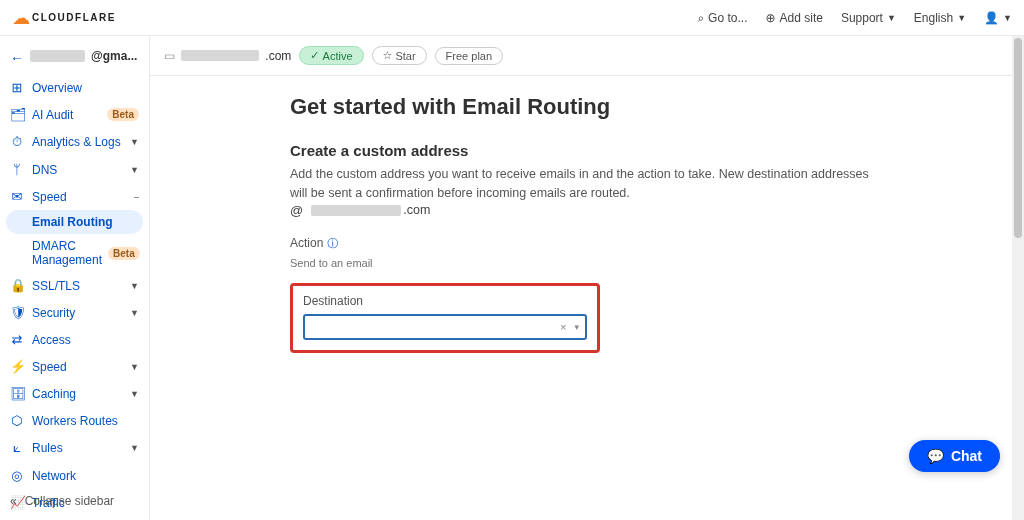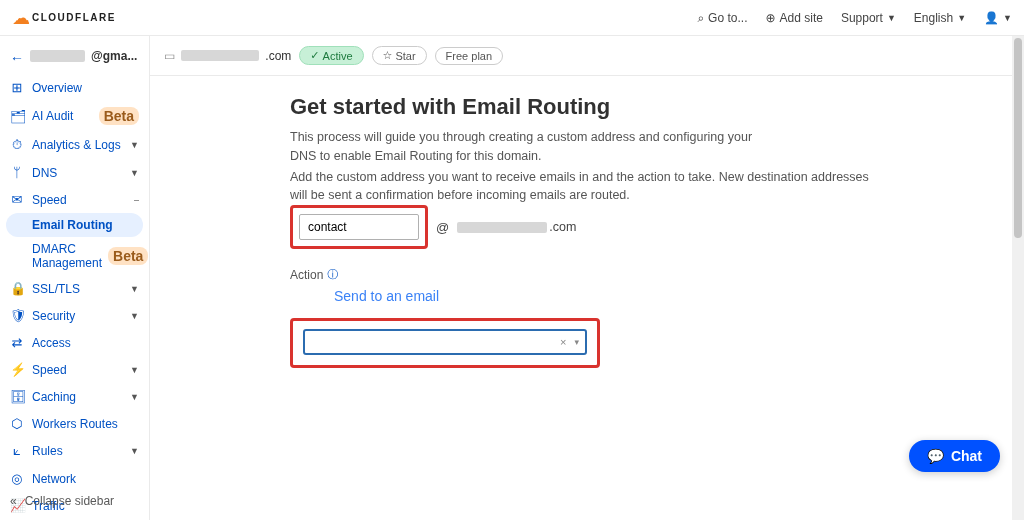--- a/index.html
+++ b/index.html
@@ -91,21 +91,21 @@
   .sb-sub.active {
     background: #e6f0ff;
     border-radius: 14px;
     margin: 0 6px;
     padding-left: 26px;
     font-weight: 600;
   }
   .badge-beta {
     background: #ffe2c4;
     color: #9a5b1b;
-    font-size: 14px;
+    font-size: 10px;
     padding: 1px 5px;
     border-radius: 8px;
     font-weight: 600;
     text-align: center;
   }
   .sb-collapse {
     position: absolute;
     bottom: 6px;
     left: 0;
     right: 0;
@@ -166,21 +166,21 @@
   .red-box { border: 3px solid #d9332e; border-radius: 4px; padding: 6px; display: inline-block; }
   .text-input {
     border: 1px solid #b0b0b0;
     padding: 5px 8px;
     font-size: 12px;
     width: 120px;
     border-radius: 2px;
   }
   .at { font-size: 13px; color: #444; }
   .domain-display { display: flex; align-items: center; gap: 2px; font-size: 12.5px; color: #444; }
-  .action-text { font-size: 14px; color: #3b82f6; margin-left: 44px; }
+  .action-text { font-size: 11px; color: #737373; }
   .dest-wrap {
     border: 3px solid #d9332e;
     border-radius: 4px;
     padding: 8px 10px 10px 10px;
     width: 310px;
   }
   .combo {
     border: 2px solid #2b6cb0;
     border-radius: 3px;
     height: 26px;
@@ -379,43 +379,41 @@
       </div>
       <span class="pill active">✓ <span>Active</span></span>
       <span class="pill">☆ <span>Star</span></span>
       <span class="pill">
           <span>Free plan</span>
         </span>
     </div>
 
     <div class="page">
       <h1>Get started with Email Routing</h1>
-      <div class="desc">This process will guide you through creating a custom address and configuring your DNS to enable Email Routing for this domain.</div>
-
+
+      <h2>Create a custom address</h2>
       <div class="desc2">Add the custom address you want to receive emails in and the action to take. New destination addresses will be sent a confirmation before incoming emails are routed.</div>
 
       <div class="custom-row">
-        <span class="red-box">
-          <input class="text-input" value="contact" style="">
-        </span>
         <span class="at">@</span>
         <span class="domain-display">
           <span class="dom-placeholder" style="width:90px;"></span>
             <span>.com</span>
         </span>
       </div>
 
       <div class="field-label">
         <span>Action</span>
         <span class="info-ic">ⓘ</span>
       </div>
       <div class="action-text">Send to an email</div>
 
       <div style="height:14px"></div>
       <div class="dest-wrap">
+        <div class="field-label" style="margin-top:0;">Destination</div>
         <div class="combo">
           <span class="combo-clear">×</span>
           <span class="combo-caret">▾</span>
         </div>
       </div>
 
     </div>
 
     <div class="chat-pill">
       <span>💬</span>

